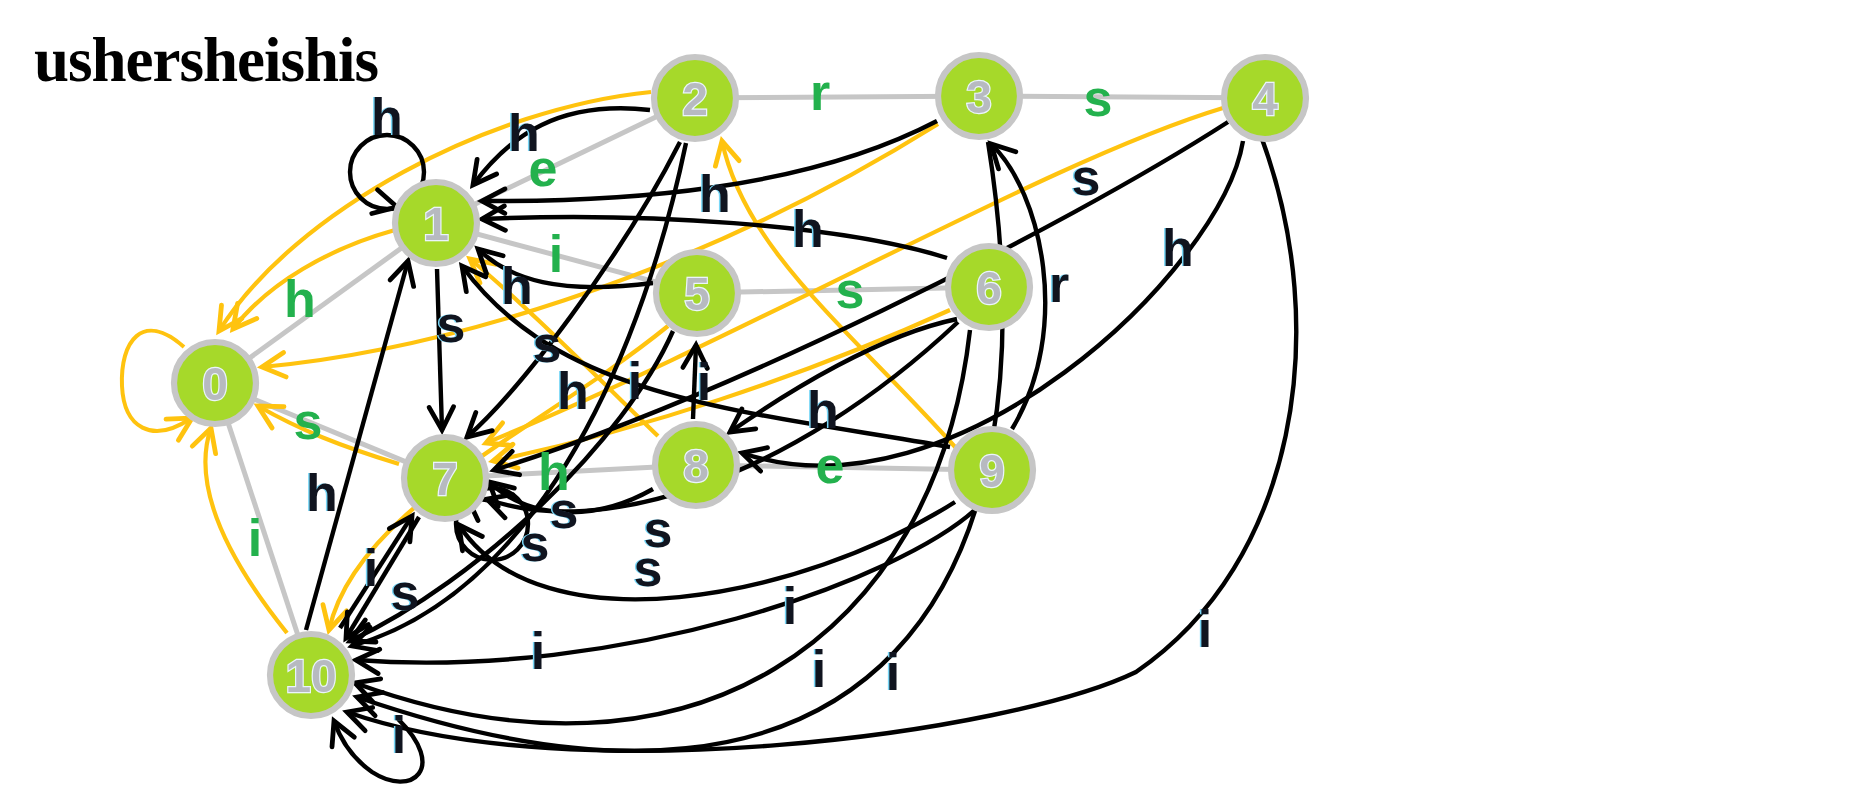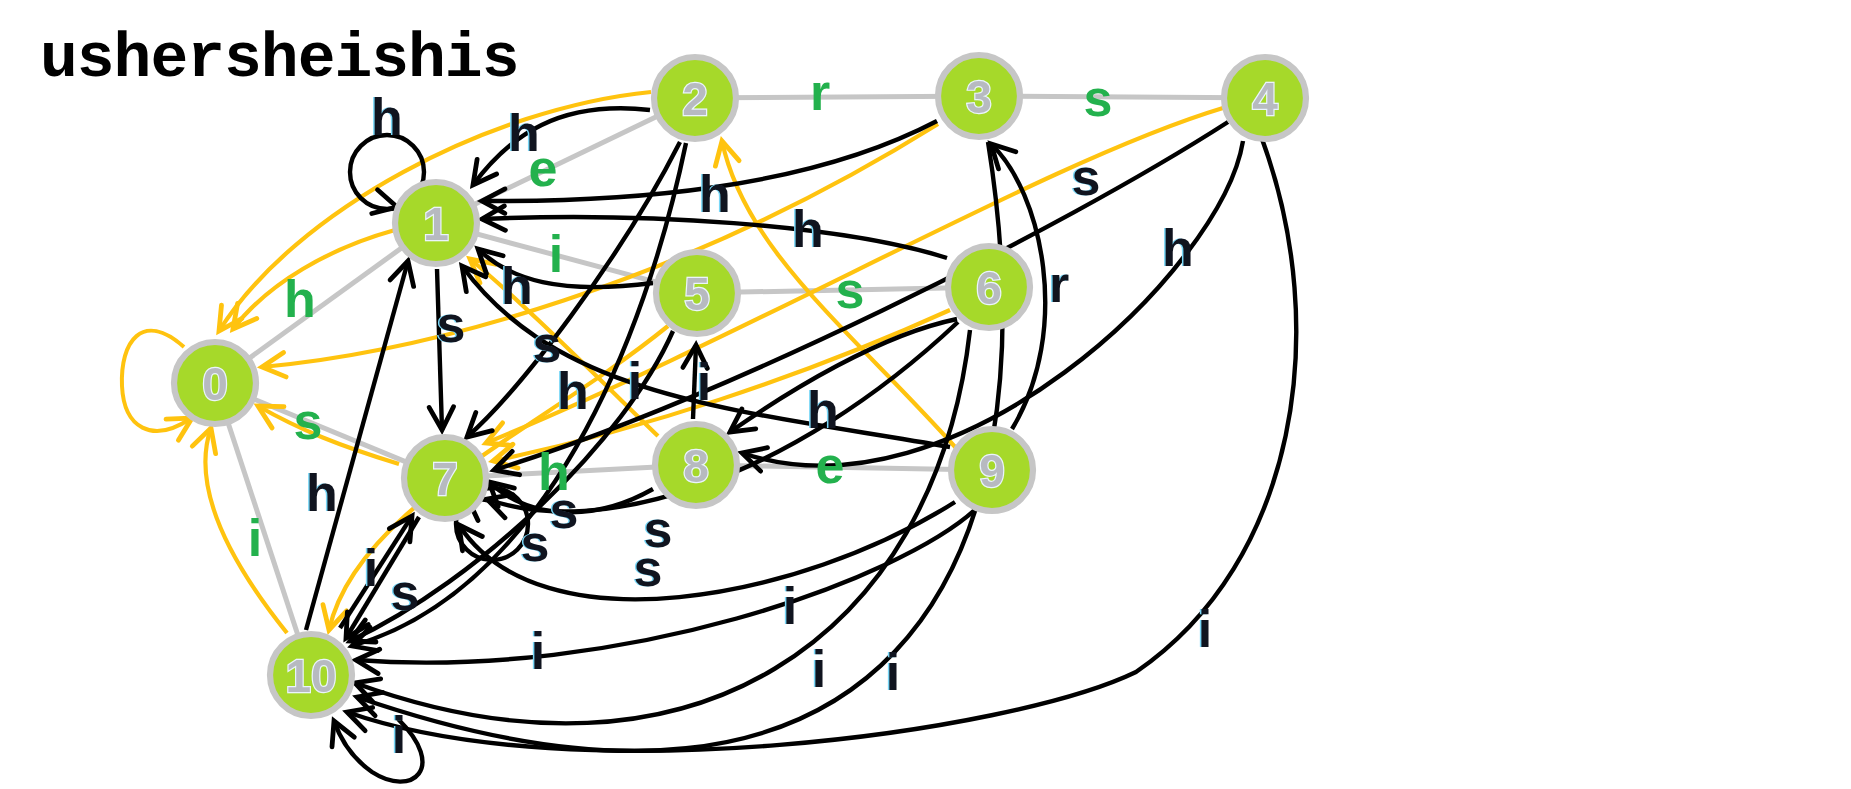--- a/index.html
+++ b/index.html
@@ -1,14 +1,14 @@
 <!DOCTYPE html>
 <html><head><meta charset="utf-8"><style>
 html,body{margin:0;padding:0;background:#fff;width:1851px;height:789px;overflow:hidden}
-.title{position:absolute;left:40px;top:24px;font-family:Liberation Mono, monospace;
+.title{position:absolute;left:34px;top:24px;font-family:Liberation Serif, serif;
 font-weight:bold;font-size:63px;color:#000;letter-spacing:-1px}
 svg{position:absolute;left:0;top:0}
 </style></head><body>
 <svg width="1851" height="789" viewBox="0 0 1851 789">
     <rect width="1851" height="789" fill="#ffffff"></rect>
     <path d="M 231.20004310309784 371.271462006807 L 419.79995689690213 234.72853799319302" fill="none" stroke="#C6C6C6" stroke-width="5.0"></path>
     <path d="M 454.0119715037577 214.3069635599625 L 676.9880284962422 106.6930364400375" fill="none" stroke="#C6C6C6" stroke-width="5.0"></path>
     <path d="M 714.9995040850989 97.85915842193592 L 959.0004959149011 96.14084157806408" fill="none" stroke="#C6C6C6" stroke-width="5.0"></path>
     <path d="M 998.9995109964668 96.13985672025501 L 1245.0004890035332 97.86014327974499" fill="none" stroke="#C6C6C6" stroke-width="5.0"></path>
     <path d="M 455.31730846898205 228.18088732884576 L 677.682691531018 287.81911267115424" fill="none" stroke="#C6C6C6" stroke-width="5.0"></path>

